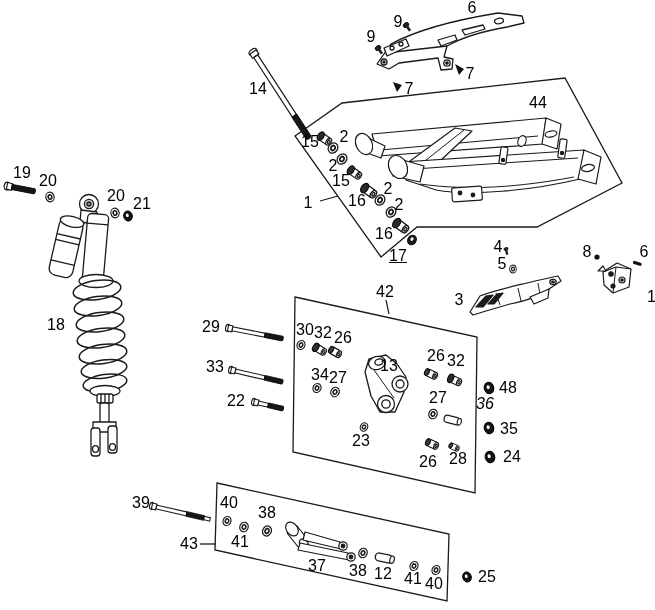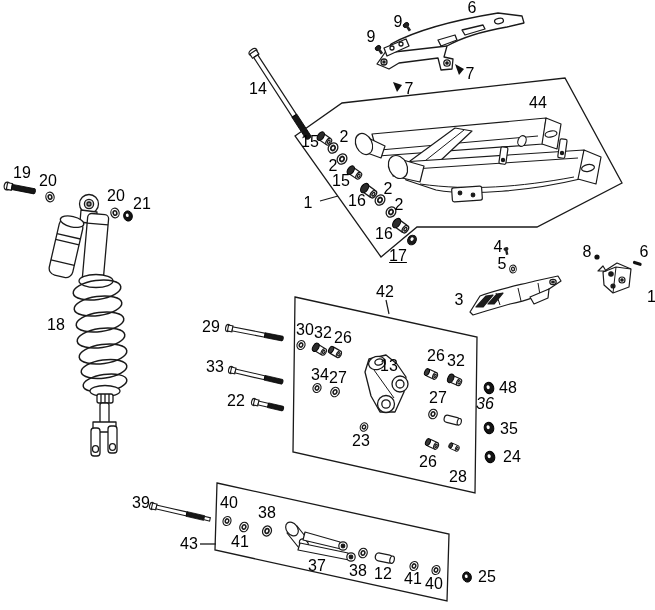--- a/index.html
+++ b/index.html
@@ -418,21 +418,21 @@
       <div class="lbl" style="left: 215px; top: 367px;">33</div>
       <div class="lbl" style="left: 320px; top: 375px;">34</div>
       <div class="lbl" style="left: 338px; top: 378px;">27</div>
       <div class="lbl" style="left: 438px; top: 398px;">27</div>
       <div class="lbl" style="left: 485px; top: 404px; font-style: italic;">36</div>
       <div class="lbl" style="left: 508px; top: 388px;">48</div>
       <div class="lbl" style="left: 236px; top: 401px;">22</div>
       <div class="lbl" style="left: 361px; top: 441px;">23</div>
       <div class="lbl" style="left: 509px; top: 429px;">35</div>
       <div class="lbl" style="left: 428px; top: 462px;">26</div>
-      <div class="lbl" style="left: 458px; top: 477px;">28</div>
+      <div class="lbl" style="left: 458px; top: 459px;">28</div>
       <div class="lbl" style="left: 512px; top: 457px;">24</div>
       <div class="lbl" style="left: 141px; top: 503px;">39</div>
       <div class="lbl" style="left: 229px; top: 503px;">40</div>
       <div class="lbl" style="left: 267px; top: 513px;">38</div>
       <div class="lbl" style="left: 189px; top: 544px;">43</div>
       <div class="lbl" style="left: 240px; top: 542px;">41</div>
       <div class="lbl" style="left: 317px; top: 566px;">37</div>
       <div class="lbl" style="left: 358px; top: 571px;">38</div>
       <div class="lbl" style="left: 383px; top: 574px;">12</div>
       <div class="lbl" style="left: 413px; top: 579px;">41</div>

